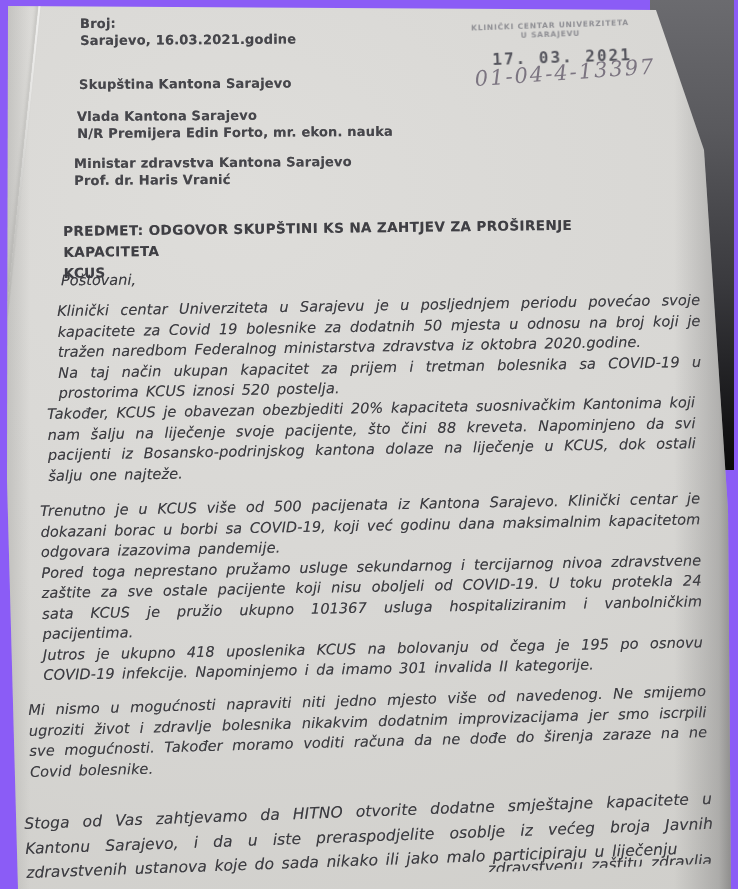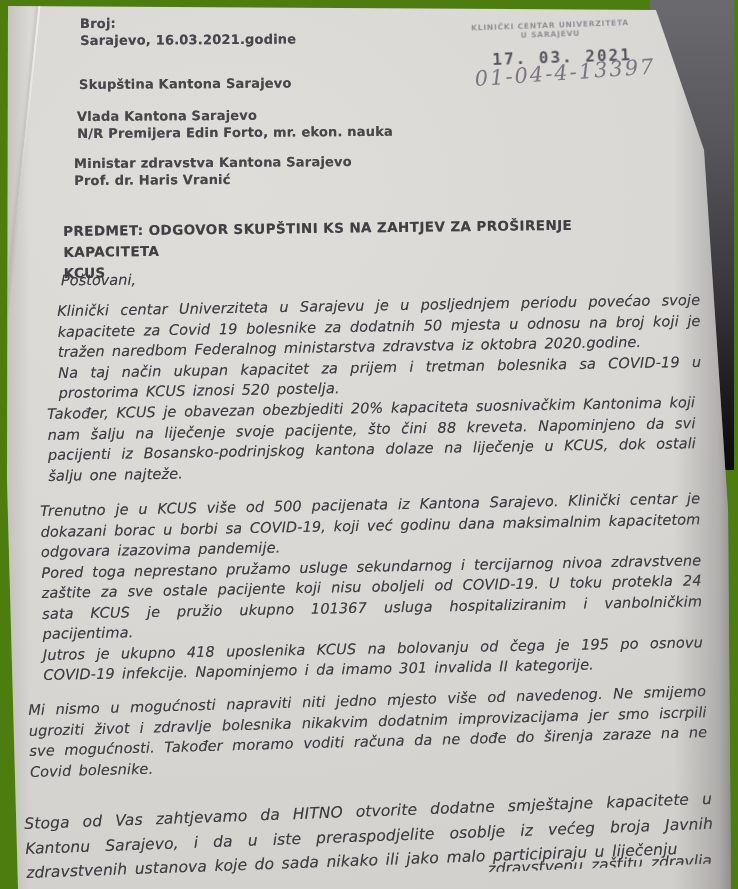--- a/index.html
+++ b/index.html
@@ -1,16 +1,16 @@
 <!DOCTYPE html>
 <html><head>
 <meta charset="utf-8">
 <style>
   html,body{margin:0;padding:0;background:#000;}
-  .viewport{position:relative;width:738px;height:889px;overflow:hidden;background:#4d7c0f;
+  .viewport{position:relative;width:738px;height:889px;overflow:hidden;background:#8b5cf6;
             font-family:"DejaVu Sans",sans-serif;}
   
   .backdrop{position:absolute;top:0;right:4px;width:84px;height:470px;
             background:linear-gradient(180deg,#6b6b6f 0%,#59595d 28%,#3a3a3e 60%,#121214 92%,#0a0a0a 100%);}
   
   .paper{position:absolute;inset:0;
          background:radial-gradient(130% 95% at 32% 22%, #dedddA 0%, #d8d7d4 50%, #cfceca 100%);
          clip-path:polygon(8px 6px,656px 10px,704px 150px,728px 510px,731px 889px,18px 889px,7px 480px);}
   .shade-left{position:absolute;left:0;top:0;width:30px;height:100%;
               background:linear-gradient(to right,rgba(125,125,122,.32),rgba(125,125,122,0));pointer-events:none;}

